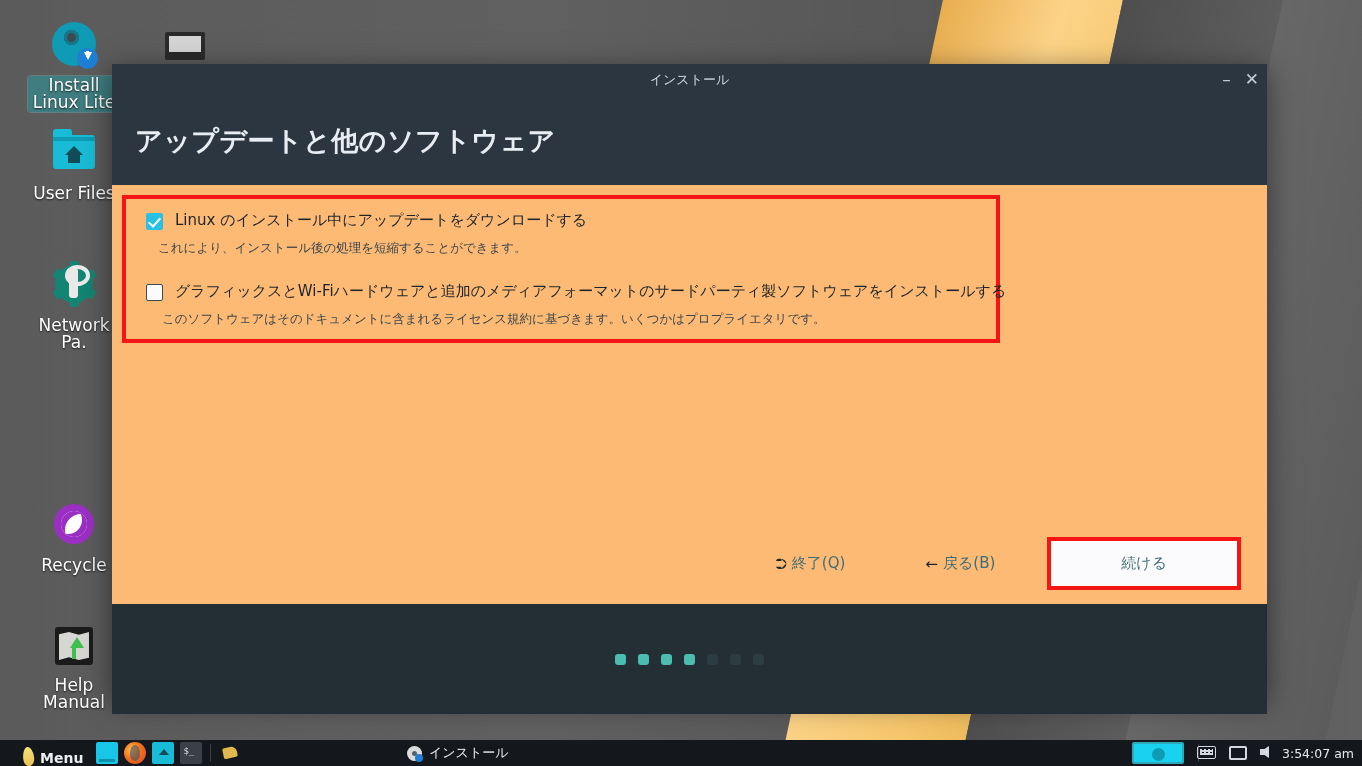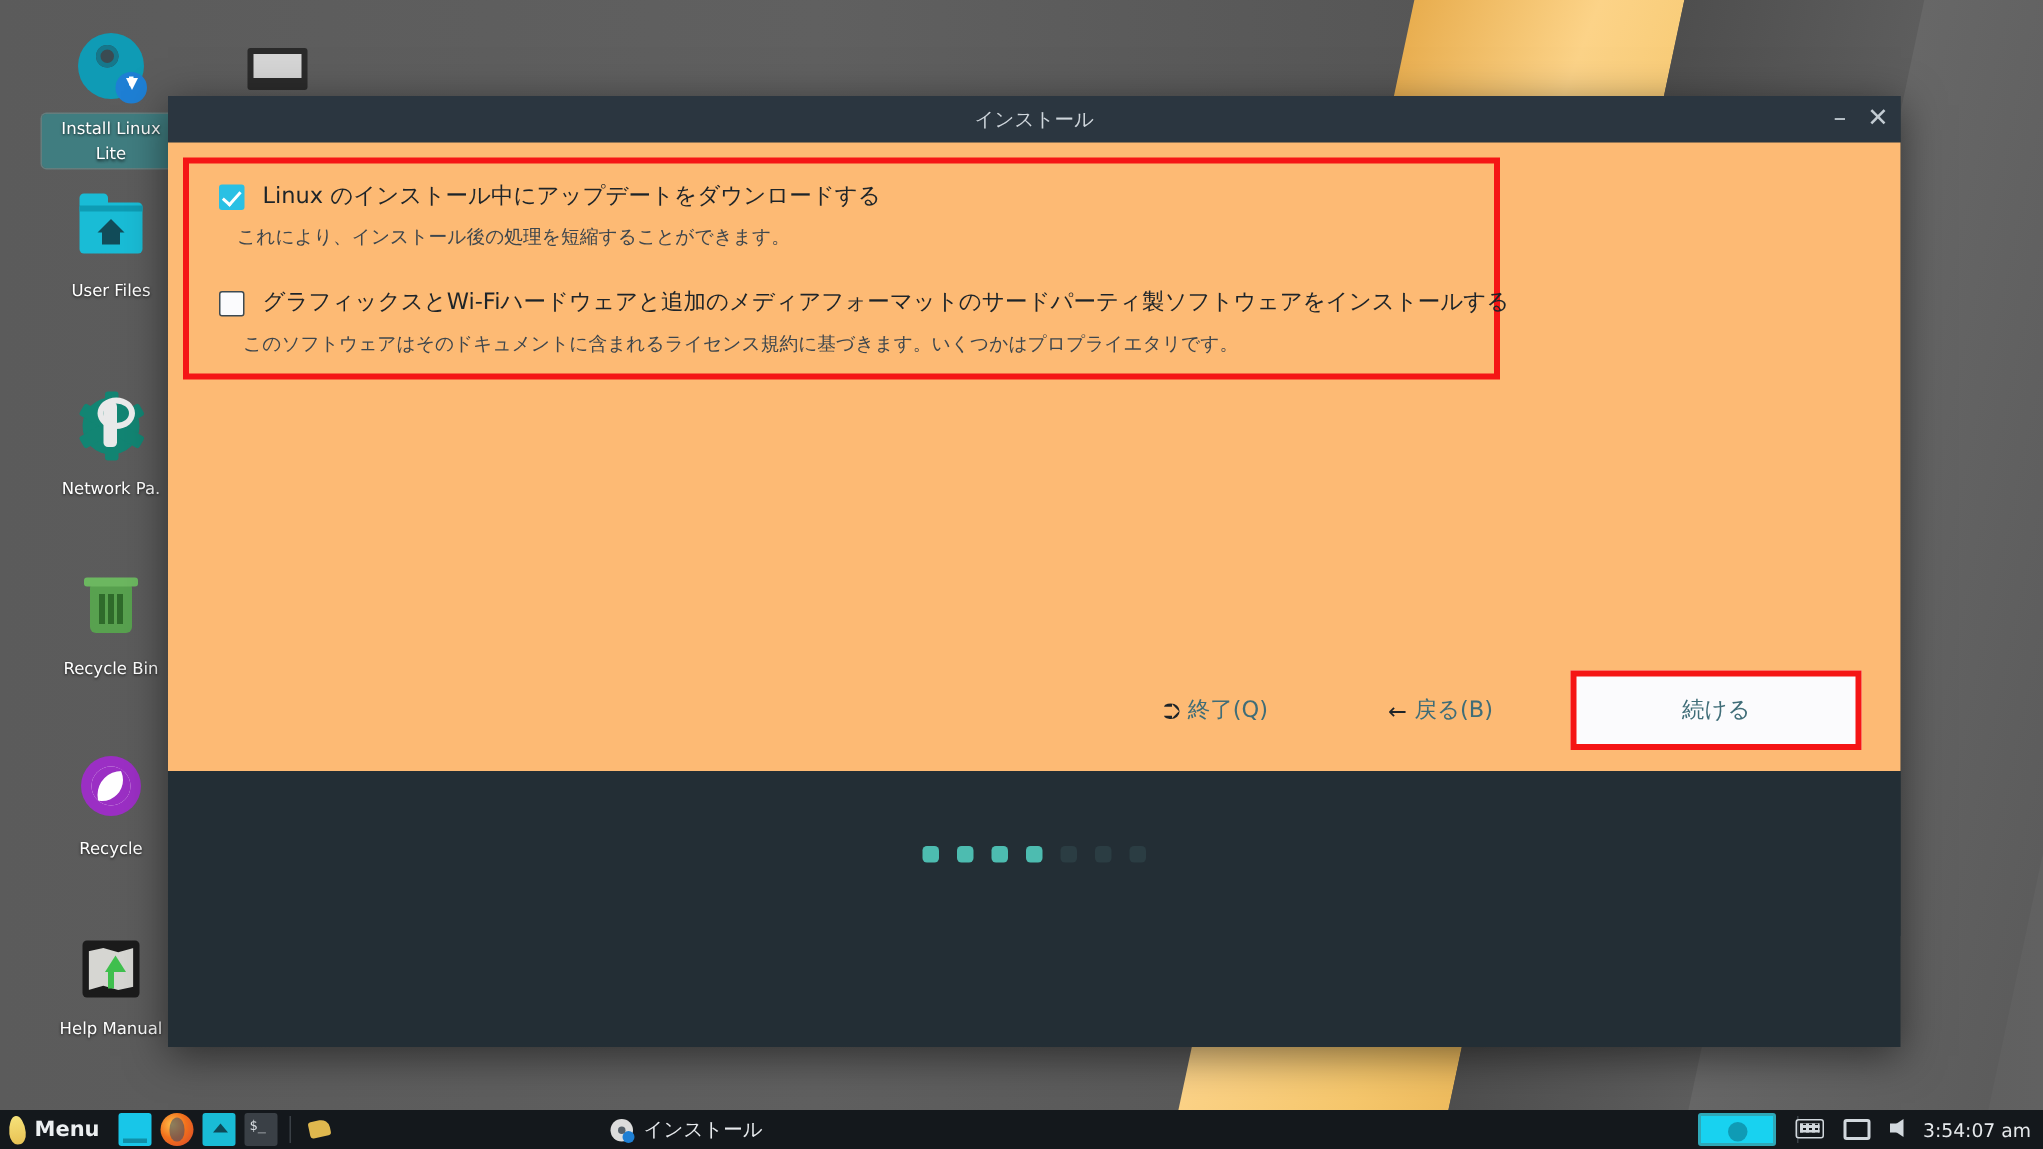--- a/index.html
+++ b/index.html
@@ -19,21 +19,21 @@
   .stripe.gold {
     background: linear-gradient(100deg,#e8ae4e 0%,#fbd183 35%,#f7c76d 65%,#eab košik 100%);
     background: linear-gradient(100deg,#e6a948 0%,#fcd388 40%,#f6c76c 75%,#edb95a 100%);
   }
   .stripe.dark { background: linear-gradient(90deg,#4e4e4e 0%,#5d5d5d 100%); }
   .stripe.light { background: linear-gradient(90deg,#676767 0%,#5c5c5c 100%); }
 
   
   .desk-icon {
     position: absolute; width: 92px; text-align: center;
-    color: #ffffff; font-size: 11px; line-height: 17px;
+    color: #ffffff; font-size: 17px; line-height: 17px;
     text-shadow: 0 1px 2px rgba(0,0,0,.75);
   }
   .desk-icon .glyph {
     width: 48px; height: 48px; margin: 0 auto 6px auto; position: relative;
   }
   .desk-icon .lbl { display: block; padding: 1px 2px; }
   .desk-icon.selected .lbl {
     background: rgba(56,134,138,.78); border-radius: 3px;
     box-shadow: 0 0 0 1px rgba(120,190,190,.35);
   }
@@ -137,21 +137,21 @@
   .dot { width: 11px; height: 11px; border-radius: 3px; }
   .dot.on { background: #4dbcb0; }
   .dot.off { background: #2b3d43; }
 
   
   #taskbar {
     position: absolute; left: 0; bottom: 0; width: 1362px; height: 26px;
     background: #14181c; display: flex; align-items: center;
     color: #e6e9ec; font-size: 12.5px;
   }
-  #menu-button { display: flex; align-items: center; gap: 6px; padding: 0 10px 0 6px; height: 26px; }
+  #menu-button { display: flex; align-items: flex-end; gap: 6px; padding: 0 10px 0 23px; height: 26px; }
   #menu-button .lbl { font-weight: 700; font-size: 14px; color: #eceff1; }
   .flame { width: 11px; height: 19px; background: linear-gradient(180deg,#f6e27a,#e8c254); border-radius: 50% 50% 45% 45%/60% 60% 40% 40%; transform: rotate(-6deg); }
   .tb-ico { width: 22px; height: 22px; margin: 0 3px; position: relative; border-radius: 2px; }
   .tb-sep { width: 1px; height: 18px; background: #3a4046; margin: 0 5px; }
   .tb-screen { background:#18c6e8; border-radius:2px; }
   .tb-screen::after{content:"";position:absolute;left:3px;bottom:2px;width:16px;height:3px;background:#0f8fa8;}
   .tb-ff { border-radius:50%; background: radial-gradient(circle at 35% 35%,#ffc04a 0%,#f2711c 45%,#d7452a 100%); }
   .tb-ff::after{content:"";position:absolute;left:6px;top:3px;width:10px;height:16px;border-radius:50% 50% 45% 45%;background:#2f4a6b;opacity:.55;}
   .tb-fold { background:#19bcd6; border-radius:2px; }
   .tb-fold::after{content:"";position:absolute;left:7px;top:7px;width:0;height:0;
@@ -227,30 +227,20 @@
       <span class="ic-gear">
           <span class="g1"></span>
           <span class="g2"></span>
           <span class="g3"></span>
         </span>
       <span class="ic-wr"></span>
     </div>
     <span class="lbl">Network Pa.</span>
   </div>
 
-  <div class="desk-icon" style="left:28px; top:382px;">
-    <div class="glyph">
-      <span class="ic-bin">
-          <i></i>
-          <i></i>
-          <i></i>
-        </span>
-    </div>
-    <span class="lbl">Recycle Bin</span>
-  </div>
 
   <div class="desk-icon" style="left:28px; top:502px;">
     <div class="glyph">
         <span class="ic-net"></span>
       </div>
     <span class="lbl">Recycle</span>
   </div>
 
   <div class="desk-icon" style="left:28px; top:622px;">
     <div class="glyph">
@@ -266,20 +256,23 @@
 <div id="installer">
 
   <div id="titlebar">
     <span class="ttl">インストール</span>
     <div class="winbtns">
       <span class="winbtn">–</span>
       <span class="winbtn">✕</span>
     </div>
   </div>
 
+  <div id="app-header">
+    <h1>アップデートと他のソフトウェア</h1>
+  </div>
 
   <div id="content">
 
     <div id="redbox"></div>
 
     <div class="opt" style="top:26px; left:34px; width:960px;">
       <div class="opt-row">
         <span class="cb on"></span>
         <span class="opt-label">Linux のインストール中にアップデートをダウンロードする</span>
       </div>

